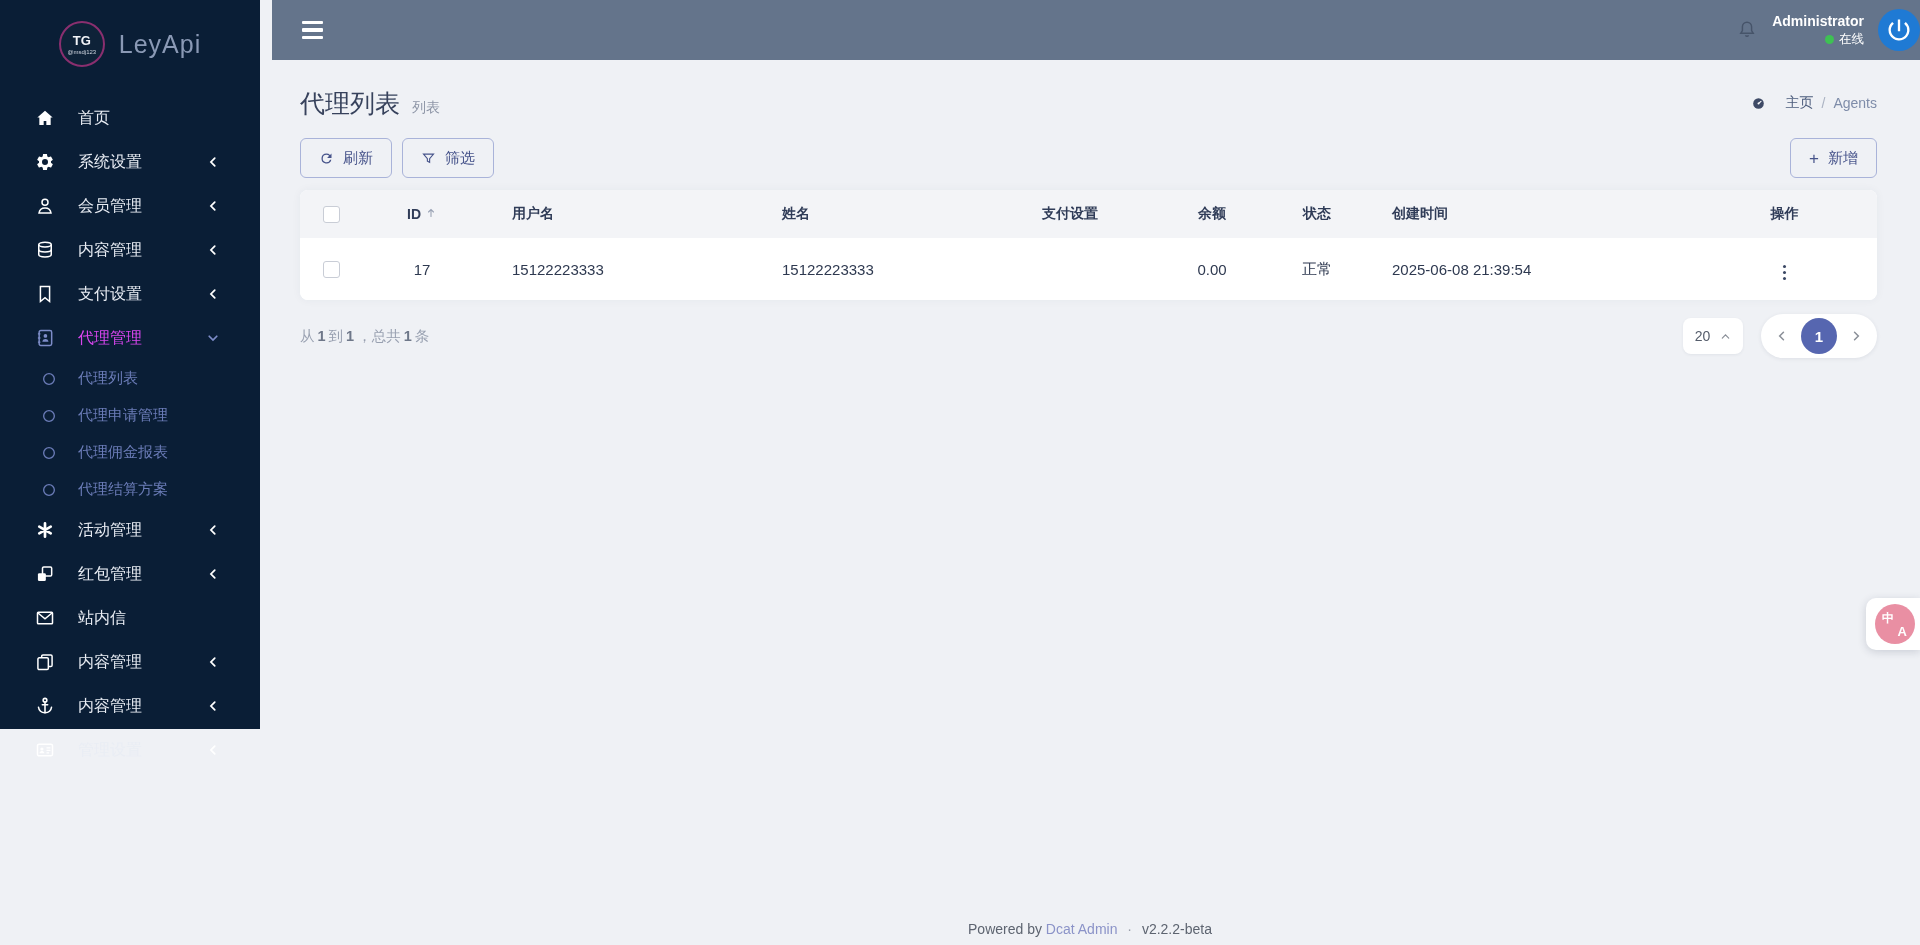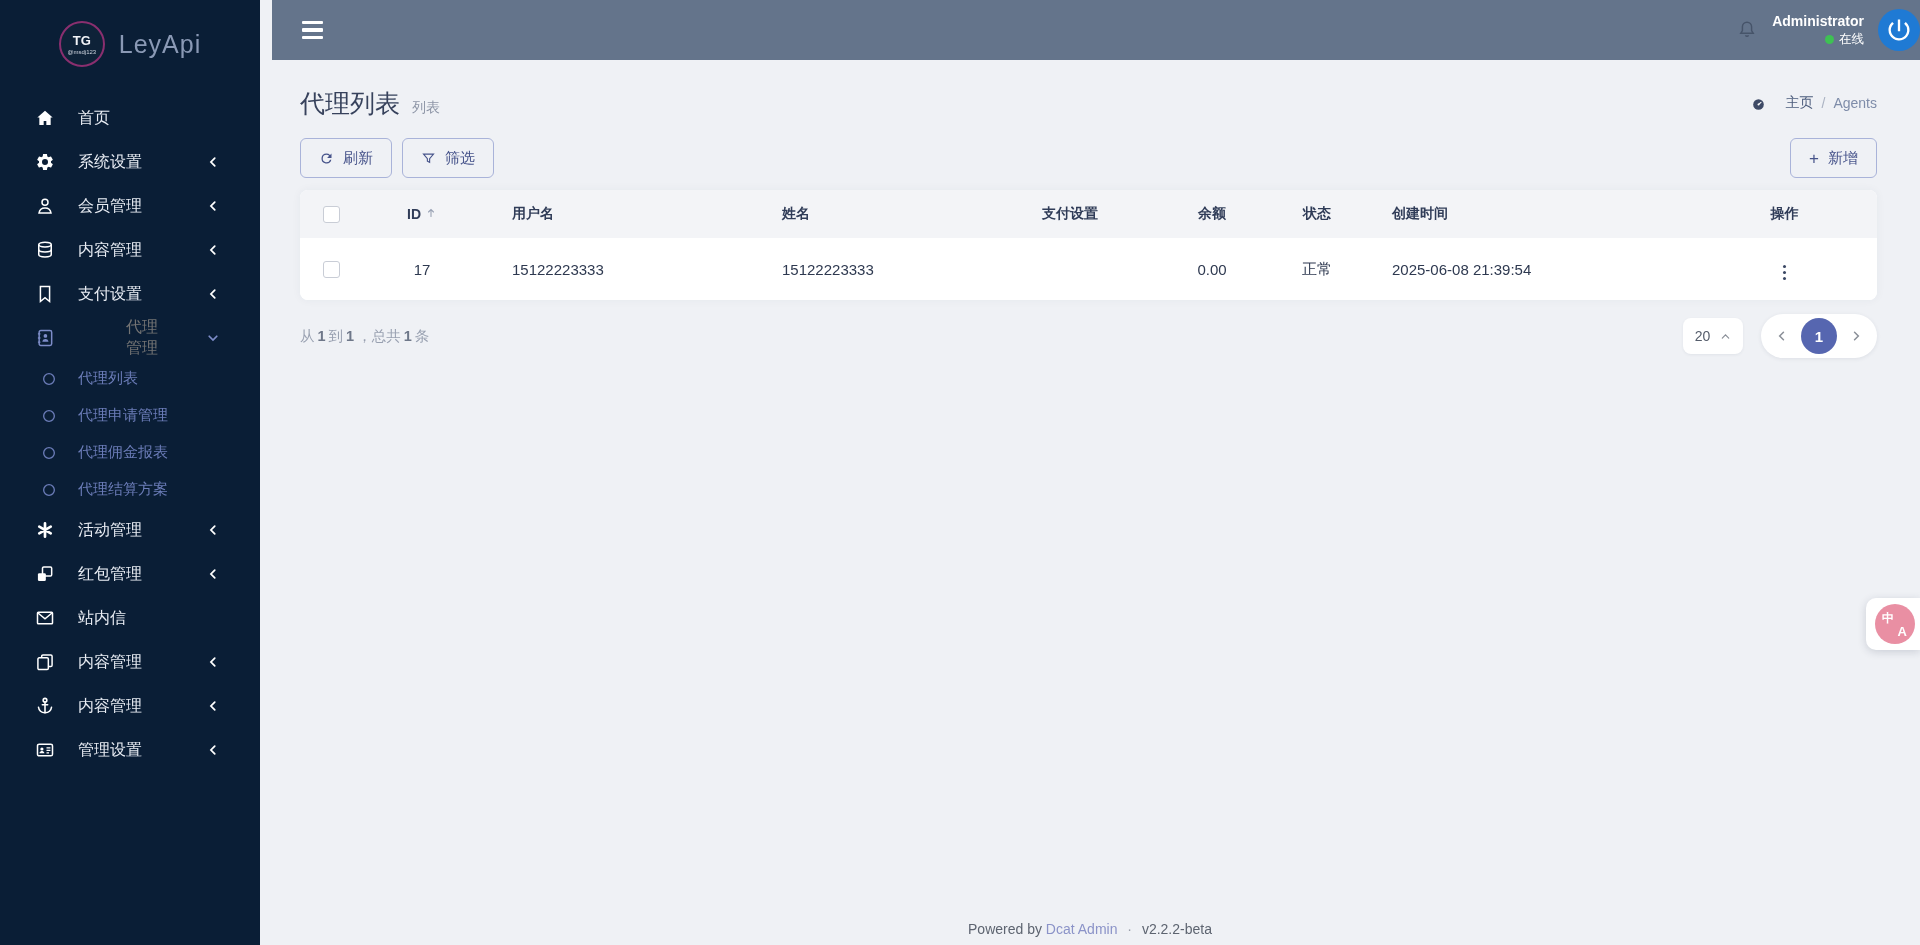--- a/index.html
+++ b/index.html
@@ -1,33 +1,33 @@
 <!DOCTYPE html>
 <html><head>
 <meta charset="utf-8">
 <style>
   * { box-sizing: border-box; margin: 0; padding: 0; }
   html,body { width:1920px; height:945px; overflow:hidden; }
   body { font-family:"Liberation Sans", sans-serif; background:#eff1f5; position:relative; }
 
   
-  .sidebar { position:fixed; left:0; top:0; width:260px; height:945px; background:#0a1e36; z-index:30; }
+  .sidebar { position:fixed; left:0; top:0; width:260px; height:729px; background:#0a1e36; z-index:30; }
   .logo-row { display:flex; align-items:center; justify-content:center; gap:14px; height:88px; }
   .logo-badge { width:46px; height:46px; border-radius:50%; border:2px solid #8a2f6f; background:#0e2238;
     display:flex; flex-direction:column; align-items:center; justify-content:center; line-height:1; }
   .logo-badge .tg { color:#f2f4f8; font-size:13px; font-weight:bold; }
   .logo-badge .handle { color:#cfd5df; font-size:6px; margin-top:2px; }
   .app-name { color:#8a99b5; font-size:25px; letter-spacing:1px; }
   .menu { padding-top:8px; }
   .menu-item { display:flex; align-items:center; height:44px; padding:0 40px 0 34px; color:#e9edf4; font-size:16px; cursor:pointer; }
   .mi-icon { width:22px; height:22px; margin-right:22px; display:flex; align-items:center; justify-content:center; flex:0 0 22px; }
   .mi-icon svg { width:20px; height:20px; }
   .mi-chev { margin-left:auto; display:flex; align-items:center; }
   .mi-chev svg { width:14px; height:14px; }
-  .menu-item.active { color:#737373;gap:48px; }
+  .menu-item.active { color:#d946ef; }
   .submenu-item { display:flex; align-items:center; height:37px; padding:0 26px 0 40px; color:#6b7cb8; font-size:15px; cursor:pointer; }
   .smi-icon { width:18px; height:18px; margin-right:20px; display:flex; align-items:center; justify-content:center; }
   .smi-icon svg { width:16px; height:16px; }
 
   
   .topbar { position:fixed; left:272px; top:0; width:1660px; height:60px; background:#64748b; display:flex; align-items:center; z-index:20; }
   .hamburger { margin-left:24px; display:flex; flex-direction:column; gap:4px; cursor:pointer; padding:6px; }
   .hamburger i { display:block; width:21px; height:3.5px; background:#ffffff; border-radius:1px; }
   .topbar-right { margin-left:auto; display:flex; align-items:center; gap:14px; padding-right:12px; }
   .bell { opacity:.55; display:flex; }
@@ -39,21 +39,21 @@
   .avatar { width:42px; height:42px; border-radius:50%; background:#1f7ad4; display:flex; align-items:center; justify-content:center; cursor:pointer; }
   .avatar svg { width:28px; height:28px; }
 
   
   .content { position:absolute; left:260px; top:60px; width:1660px; padding:26px 43px 0 40px; }
   .page-head { display:flex; justify-content:space-between; align-items:center; height:34px; }
   .title-wrap { display:flex; align-items:baseline; gap:12px; }
   .page-title { font-size:25px; color:#37425c; font-weight:400; }
   .page-subtitle { font-size:14px; color:#8d95a6; }
   .breadcrumb { display:flex; align-items:center; gap:8px; font-size:14px; color:#5d6d8d; }
-  .breadcrumb .crumb-home { display:flex; align-items:flex-end; gap:20px; cursor:pointer; color:#4c5c7c; }
+  .breadcrumb .crumb-home { display:flex; align-items:center; gap:20px; cursor:pointer; color:#4c5c7c; }
   .breadcrumb .sep { color:#aab2c2; }
   .breadcrumb .crumb-current { color:#7e8ca9; }
   .crumb-home svg { width:15px; height:15px; }
 
   .toolbar { margin-top:18px; display:flex; justify-content:space-between; align-items:center; }
   .btn { display:inline-flex; align-items:center; gap:9px; height:40px; padding:0 18px; border:1px solid #a9b3d9;
     border-radius:6px; color:#46538a; font-size:15px; background:transparent; cursor:pointer; }
   .btn svg { width:15px; height:15px; }
   .btn-group { display:flex; gap:10px; }
   .plus-glyph { font-size:17px; line-height:1; }

